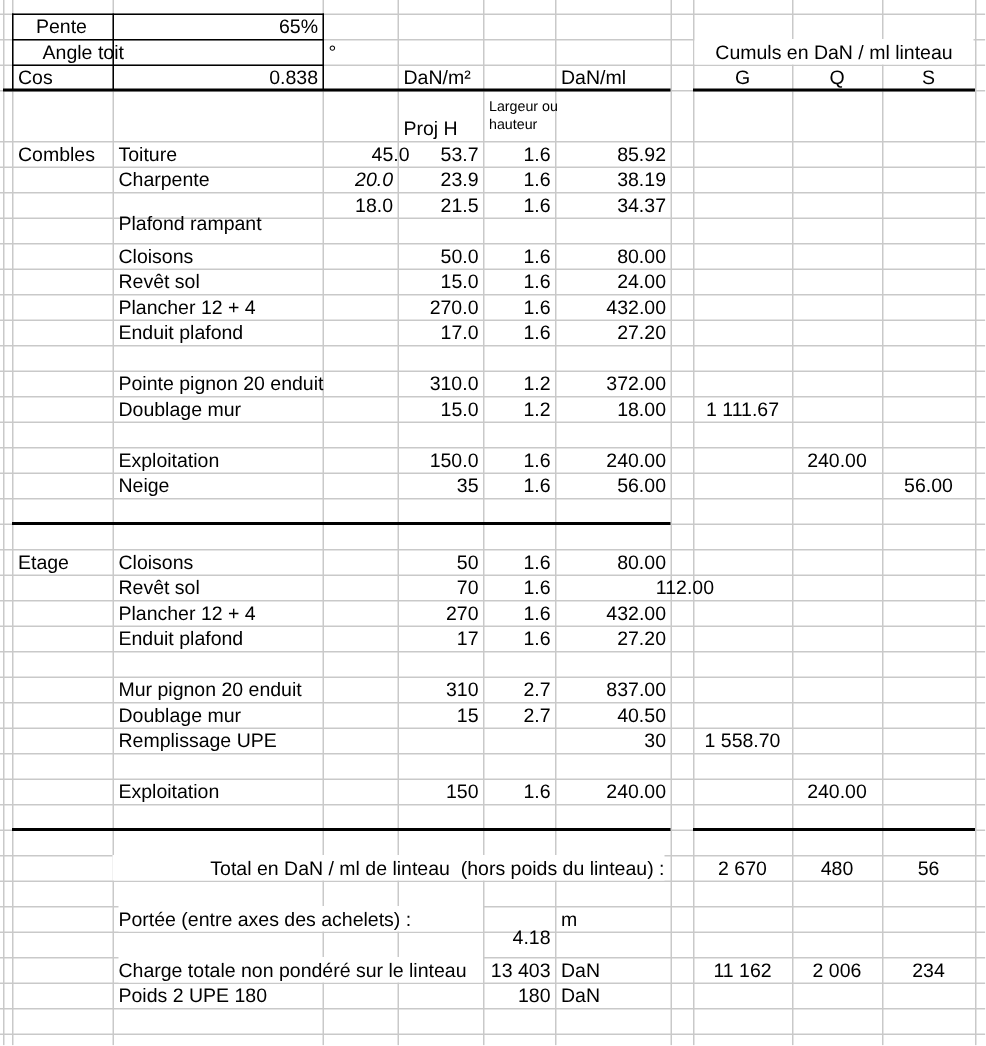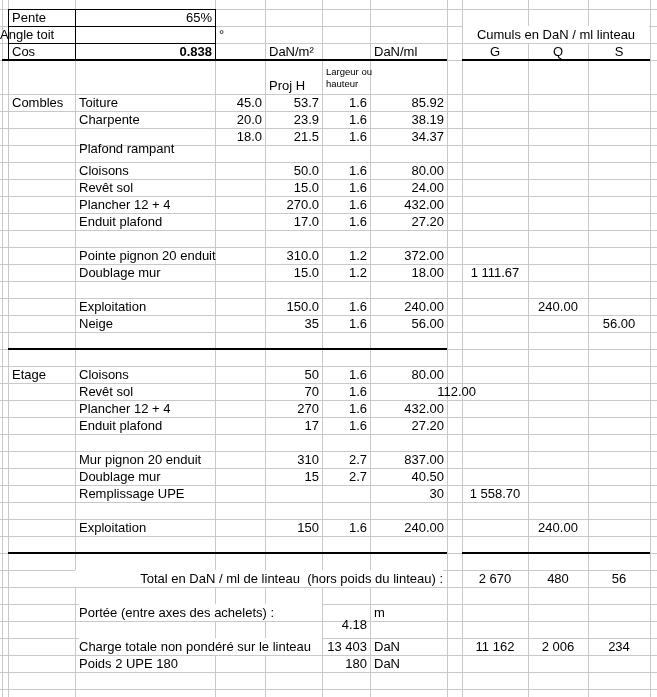--- a/index.html
+++ b/index.html
@@ -68,43 +68,43 @@
     <div class="gl" style="left: 0px; top: 536px; width: 657px; height: 1px; background: rgb(201, 201, 201);"></div>
     <div class="gl" style="left: 0px; top: 553px; width: 657px; height: 1px; background: rgb(201, 201, 201);"></div>
     <div class="gl" style="left: 0px; top: 570px; width: 657px; height: 1px; background: rgb(201, 201, 201);"></div>
     <div class="gl" style="left: 0px; top: 587px; width: 657px; height: 1px; background: rgb(201, 201, 201);"></div>
     <div class="gl" style="left: 0px; top: 604px; width: 657px; height: 1px; background: rgb(201, 201, 201);"></div>
     <div class="gl" style="left: 0px; top: 621px; width: 657px; height: 1px; background: rgb(201, 201, 201);"></div>
     <div class="gl" style="left: 0px; top: 638px; width: 657px; height: 1px; background: rgb(201, 201, 201);"></div>
     <div class="gl" style="left: 0px; top: 655px; width: 657px; height: 1px; background: rgb(201, 201, 201);"></div>
     <div class="gl" style="left: 0px; top: 672px; width: 657px; height: 1px; background: rgb(201, 201, 201);"></div>
     <div class="gl" style="left: 0px; top: 689px; width: 657px; height: 1px; background: rgb(201, 201, 201);"></div>
-    <div class="cell" style="left: 12px; top: 9px; width: 63px; height: 17px;">Pente</div>
+    <div class="cell" style="left: 24px; top: 9px; width: 63px; height: 17px;">Pente</div>
     <div class="cell r" style="left: 75px; top: 9px; width: 137px; height: 17px;">65%</div>
-    <div class="cell" style="left: 0; top: 26px; width: 63px; height: 17px;">Angle toit</div>
+    <div class="cell" style="left: 24px; top: 26px; width: 63px; height: 17px; text-align: center;">Angle toit</div>
     <div class="cell" style="left: 219px; top: 26px; width: 46px; height: 17px;">°</div>
     <div class="cell" style="left: 12px; top: 43px; width: 63px; height: 17px;">Cos</div>
-    <div class="cell r" style="left: 75px; top: 43px; width: 137px; height: 17px; font-weight: bold;">0.838</div>
+    <div class="cell r" style="left: 75px; top: 43px; width: 137px; height: 17px;">0.838</div>
     <div class="cell c bg" style="left: 463px; top: 26px; width: 186px; height: 17px;">Cumuls en DaN / ml linteau</div>
     <div class="cell" style="left: 269px; top: 43px; width: 53px; height: 17px;">DaN/m²</div>
     <div class="cell" style="left: 374px; top: 43px; width: 73px; height: 17px;">DaN/ml</div>
     <div class="cell c" style="left: 462px; top: 43px; width: 66px; height: 17px;">G</div>
     <div class="cell c" style="left: 528px; top: 43px; width: 60px; height: 17px;">Q</div>
     <div class="cell c" style="left: 588px; top: 43px; width: 62px; height: 17px;">S</div>
     <div class="cell" style="left: 269px; top: 77px; width: 53px; height: 17px;">Proj H</div>
     <div class="cell small" style="left: 326px; top: 66px; width: 44px; height: 26px;">Largeur ou
 hauteur</div>
     <div class="cell" style="left: 12px; top: 94px; width: 63px; height: 17px;">Combles</div>
     <div class="cell" style="left: 79px; top: 94px; width: 136px; height: 17px;">Toiture</div>
-    <div class="cell r" style="left: 215px; top: 94px; width: 47px; height: 17px;">45.0</div>
+    <div class="cell r" style="left: 226px; top: 94px; width: 47px; height: 17px;">45.0</div>
     <div class="cell r" style="left: 265px; top: 94px; width: 54px; height: 17px;">53.7</div>
     <div class="cell r" style="left: 322px; top: 94px; width: 45px; height: 17px;">1.6</div>
     <div class="cell r" style="left: 370px; top: 94px; width: 74px; height: 17px;">85.92</div>
     <div class="cell" style="left: 79px; top: 111px; width: 136px; height: 17px;">Charpente</div>
-    <div class="cell r" style="left: 215px; top: 111px; width: 47px; height: 17px;">20.0</div>
+    <div class="cell r" style="left: 215px; top: 111px; width: 47px; height: 17px; font-style: italic;">20.0</div>
     <div class="cell r" style="left: 265px; top: 111px; width: 54px; height: 17px;">23.9</div>
     <div class="cell r" style="left: 322px; top: 111px; width: 45px; height: 17px;">1.6</div>
     <div class="cell r" style="left: 370px; top: 111px; width: 74px; height: 17px;">38.19</div>
     <div class="cell" style="left: 79px; top: 128px; width: 136px; height: 17px; margin-top: 12px;">Plafond rampant</div>
     <div class="cell r" style="left: 215px; top: 128px; width: 47px; height: 17px;">18.0</div>
     <div class="cell r" style="left: 265px; top: 128px; width: 54px; height: 17px;">21.5</div>
     <div class="cell r" style="left: 322px; top: 128px; width: 45px; height: 17px;">1.6</div>
     <div class="cell r" style="left: 370px; top: 128px; width: 74px; height: 17px;">34.37</div>
     <div class="cell" style="left: 79px; top: 162px; width: 136px; height: 17px;">Cloisons</div>
     <div class="cell r" style="left: 265px; top: 162px; width: 54px; height: 17px;">50.0</div>

